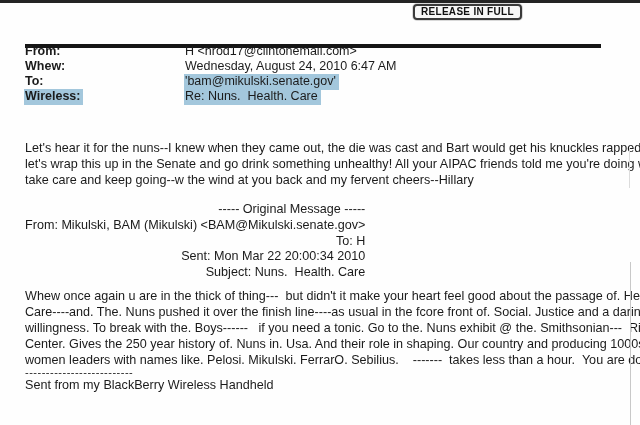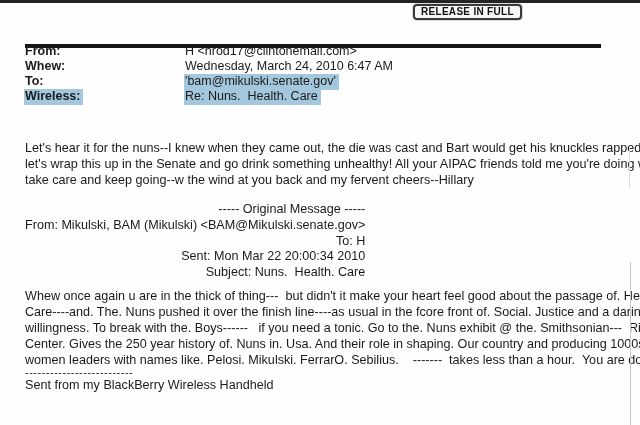--- a/index.html
+++ b/index.html
@@ -122,21 +122,21 @@
 <div id="page">
 
   <div class="top-border"></div>
 
   <div class="stamp">RELEASE IN FULL</div>
 
   <div class="divider"></div>
 
   <div class="header">
     <div class="header-row"><span class="hlabel"><span>From:</span></span><span class="hvalue"><span>H &lt;hrod17@clintonemail.com&gt;</span></span></div>
-    <div class="header-row"><span class="hlabel"><span>Whew:</span></span><span class="hvalue"><span>Wednesday, March 24, 2010 6:47 AM</span></span></div>
+    <div class="header-row"><span class="hlabel"><span>Whew:</span></span><span class="hvalue"><span>Wednesday, August 24, 2010 6:47 AM</span></span></div>
     <div class="header-row"><span class="hlabel"><span>To:</span></span><span class="hvalue"><span class="hl">'bam@mikulski.senate.gov'</span></span></div>
     <div class="header-row"><span class="hlabel"><span class="hl">Wireless:</span></span><span class="hvalue"><span class="hl">Re: Nuns.  Health. Care</span></span></div>
   </div>
 
   <div id="para1" class="textblock">
     <div class="line">Let's hear it for the nuns--I knew when they came out, the die was cast and Bart would get his knuckles rapped. Now,</div>
     <div class="line">let's wrap this up in the Senate and go drink something unhealthy! All your AIPAC friends told me you're doing well so</div>
     <div class="line">take care and keep going--w the wind at you back and my fervent cheers--Hillary</div>
   </div>
 

